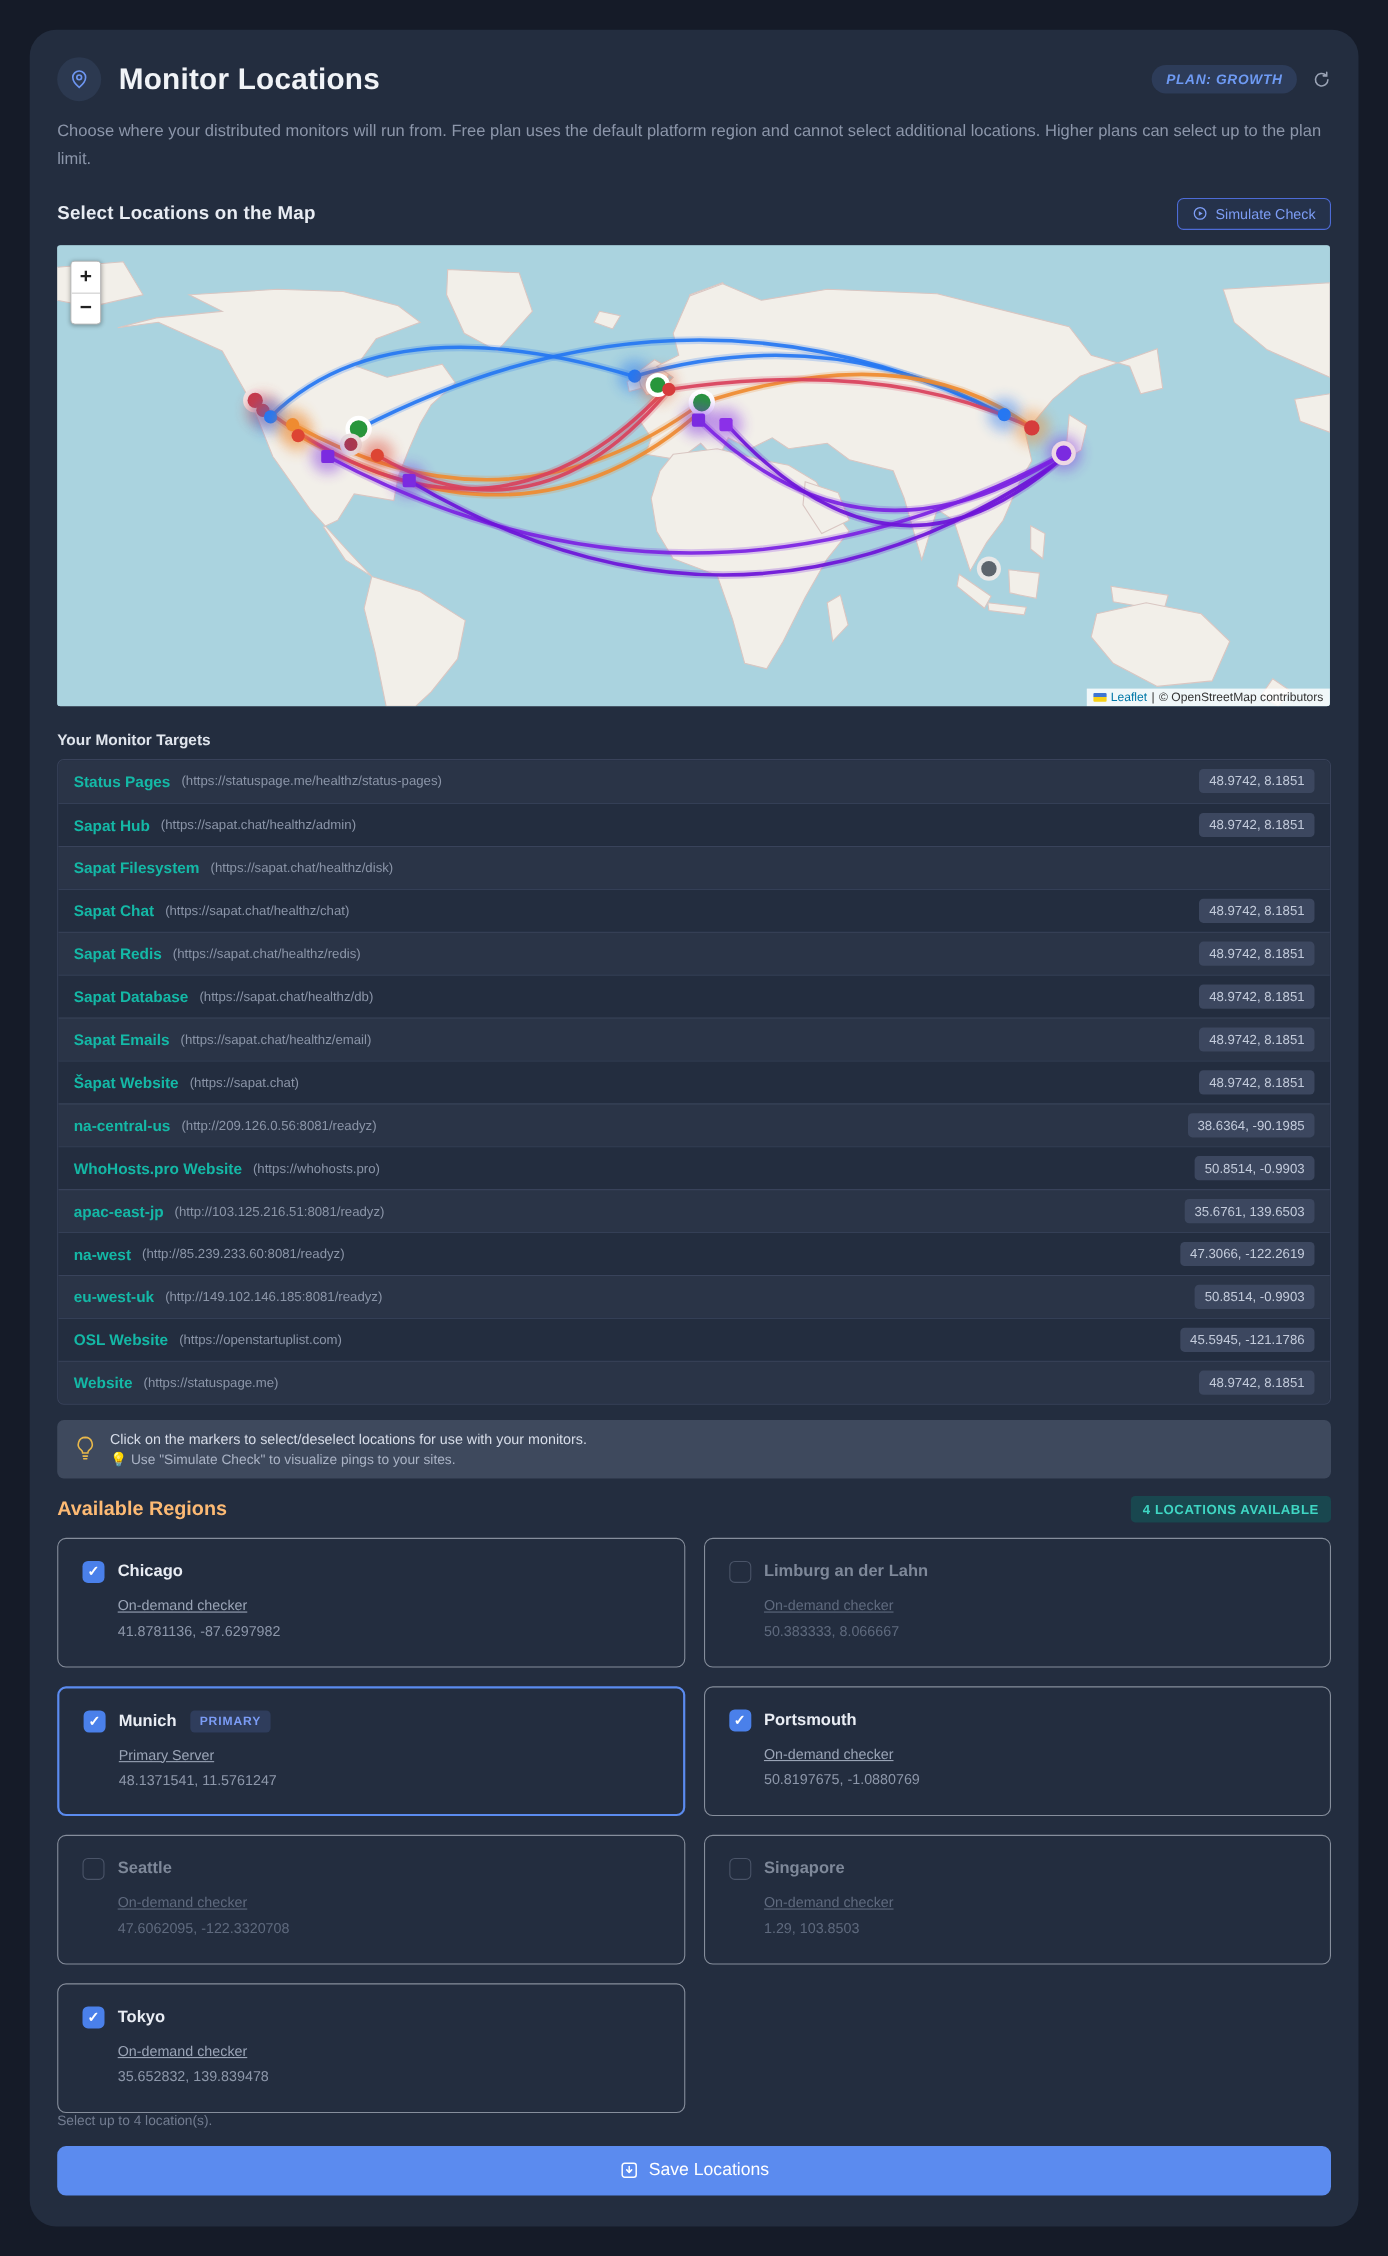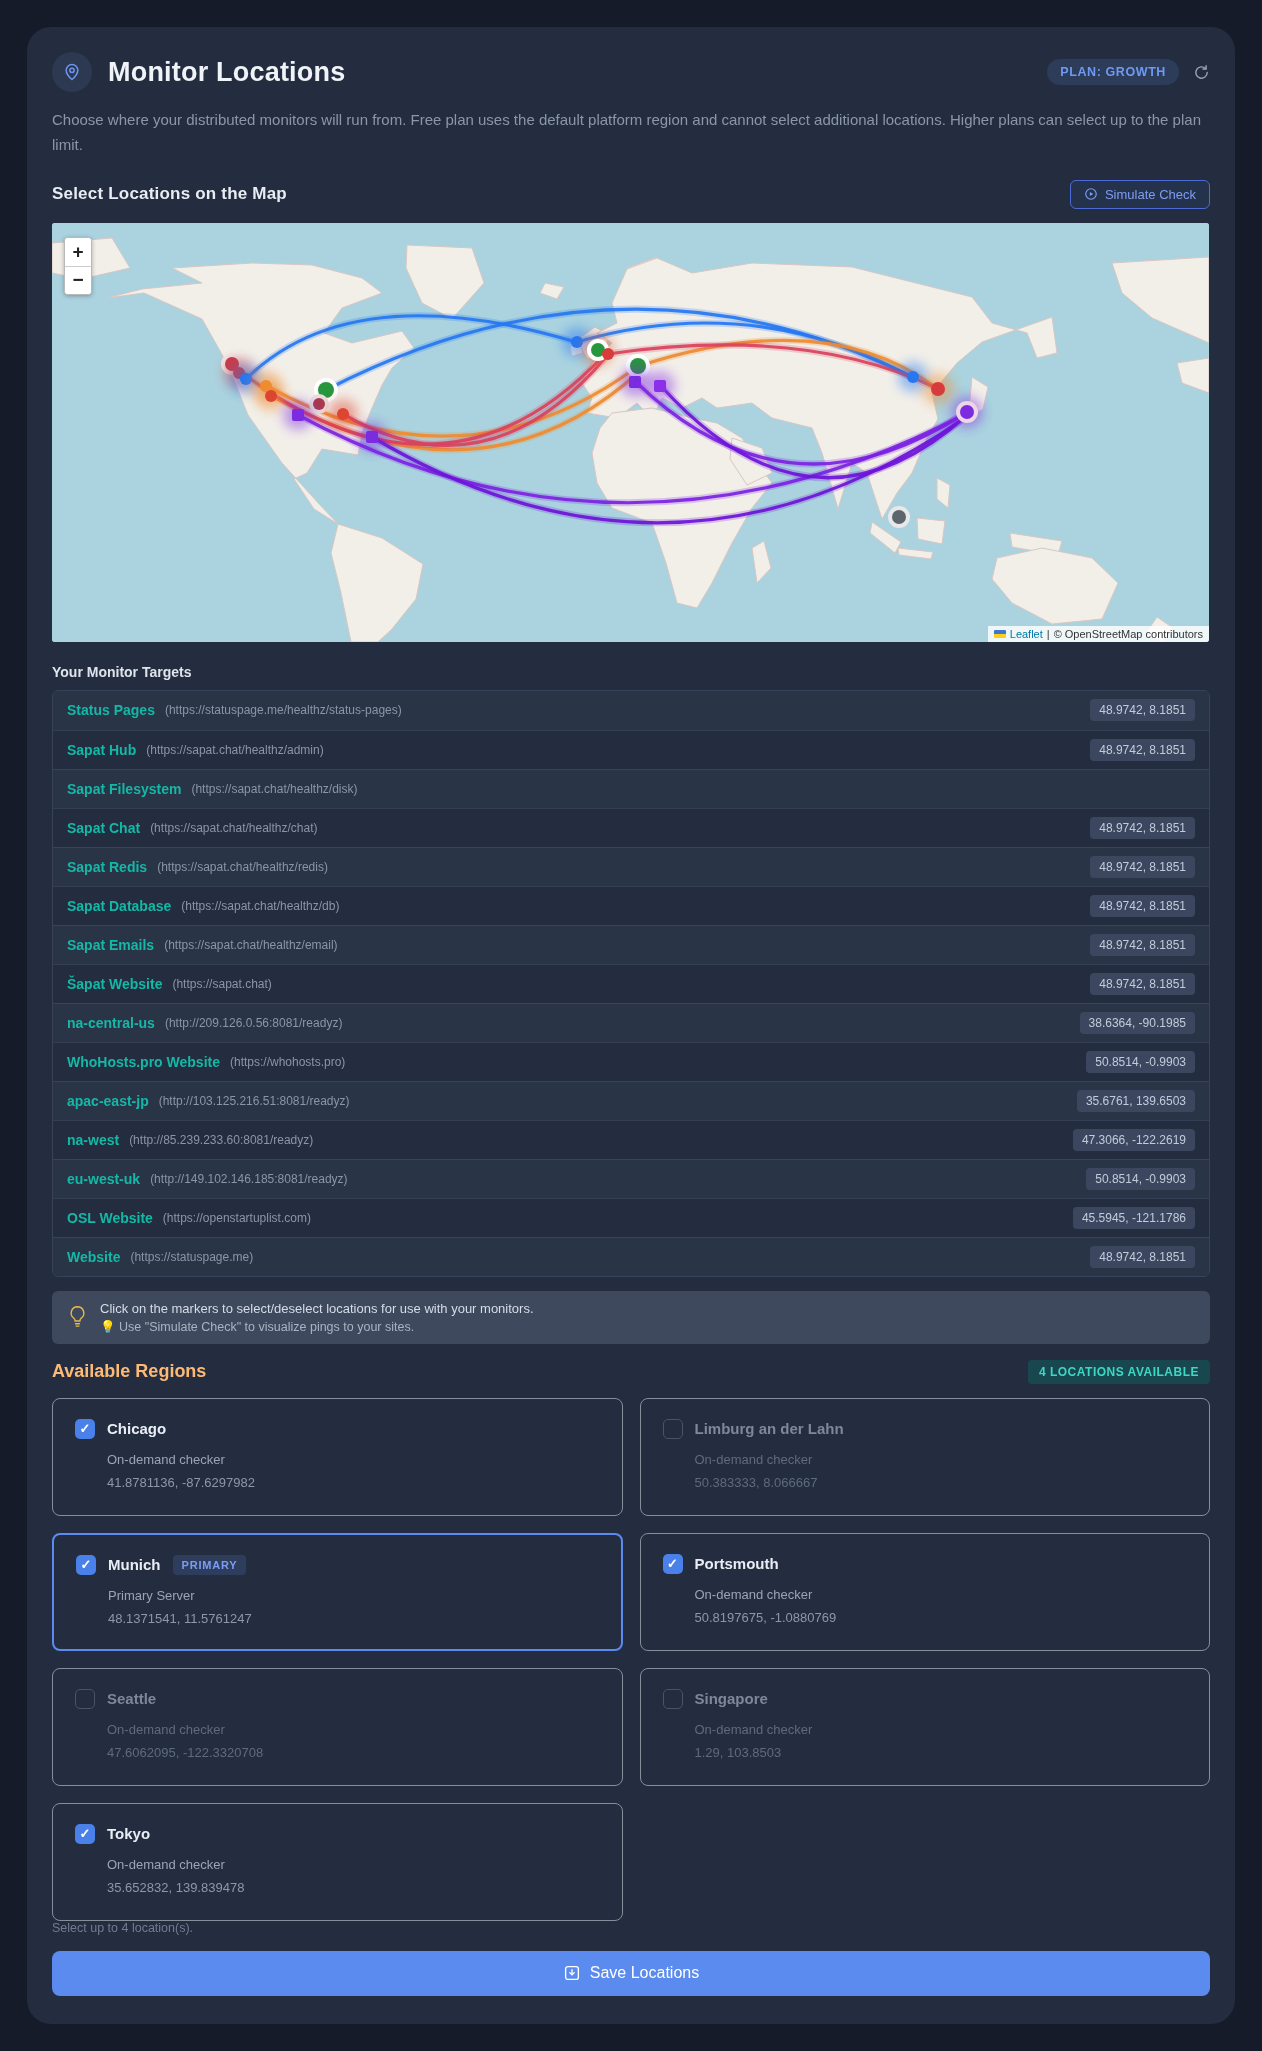--- a/index.html
+++ b/index.html
@@ -5,21 +5,21 @@
   * { margin:0; padding:0; box-sizing:border-box; }
   html,body { background:#151b28; font-family:"Liberation Sans", sans-serif; }
   body { width:1262px; min-height:2051px; }
   .panel { background:#232d3f; border-radius:24px; margin:27px; padding:25px; min-height:1997px; }
 
   
   .hdr-row { display:flex; align-items:center; justify-content:space-between; }
   .hdr-left { display:flex; align-items:center; gap:16px; }
   .hdr-icon { width:40px; height:40px; border-radius:50%; background:#2c3950; display:flex; align-items:center; justify-content:center; }
   .page-title { font-size:27px; font-weight:700; color:#f0f3f7; letter-spacing:.2px; }
-  .hdr-right { display:flex; align-items:center; gap:14px; }
+  .hdr-right { display:flex; align-items:center; gap:14px;font-style:italic; }
   .plan-badge { background:#2d3c59; color:#6e9af3; font-size:12.5px; font-weight:700; letter-spacing:.6px; padding:6px 13px; border-radius:14px; }
   .refresh-btn { background:none; border:none; cursor:pointer; display:flex; }
   .subtitle { margin-top:16px; color:#8c96aa; font-size:15px; line-height:1.65; max-width:1160px; }
 
   
   .sec-row { display:flex; align-items:center; justify-content:space-between; margin-top:22px; }
   .sec-title { color:#e8ecf3; font-size:17px; font-weight:700; letter-spacing:.2px; }
   .simulate-btn { display:flex; align-items:flex-start; gap:7px; background:rgba(70,110,220,.08); border:1px solid #4d6bd6; color:#7d9df5; font-size:13px; padding:6px 13px; border-radius:6px; cursor:pointer; font-family:inherit; }
 
   
@@ -56,21 +56,21 @@
   .regions-grid { margin-top:14px; display:grid; grid-template-columns:1fr 1fr; gap:17px; }
   .region-card { border:1px solid #868e9c; border-radius:8px; background:#232d3f; height:118px; padding:20px 22px; cursor:pointer; }
   .region-card.primary-card { border:2px solid #5b8bef; }
   .region-card .card-top { display:flex; align-items:center; gap:12px; }
   .cbx { width:20px; height:20px; border-radius:5px; display:flex; align-items:center; justify-content:center; flex:0 0 auto; }
   .cbx.checked { background:#4a80ea; color:#fff; font-size:13px; font-weight:700; }
   .cbx.unchecked { background:transparent; border:1.5px solid #4a5468; }
   .card-name { font-size:15px; font-weight:700; color:#e9edf4; }
   .primary-badge { background:#2f3d5c; color:#7b9cf5; font-size:11px; font-weight:700; letter-spacing:.8px; padding:4px 9px; border-radius:4px; }
   .card-sub, .card-coords { margin-left:32px; font-size:13px; color:#9aa4b6; }
-  .card-sub { margin-top:13px; }
+  .card-sub { margin-top:13px;text-decoration:underline; }
   .card-coords { margin-top:8px; color:#8d97aa; }
   .region-card.dim .card-name { color:#7e8899; }
   .region-card.dim .card-sub, .region-card.dim .card-coords { color:#5f6a7e; }
 
   .select-note { color:#727c90; font-size:12.5px; }
   .save-btn { margin-top:16px; width:100%; height:45px; background:#5b8bef; border:none; border-radius:8px; color:#fff; font-size:16px; font-weight:400; display:flex; align-items:center; justify-content:center; gap:9px; cursor:pointer; font-family:inherit; }
 </style>
 </head>
 <body>
 

